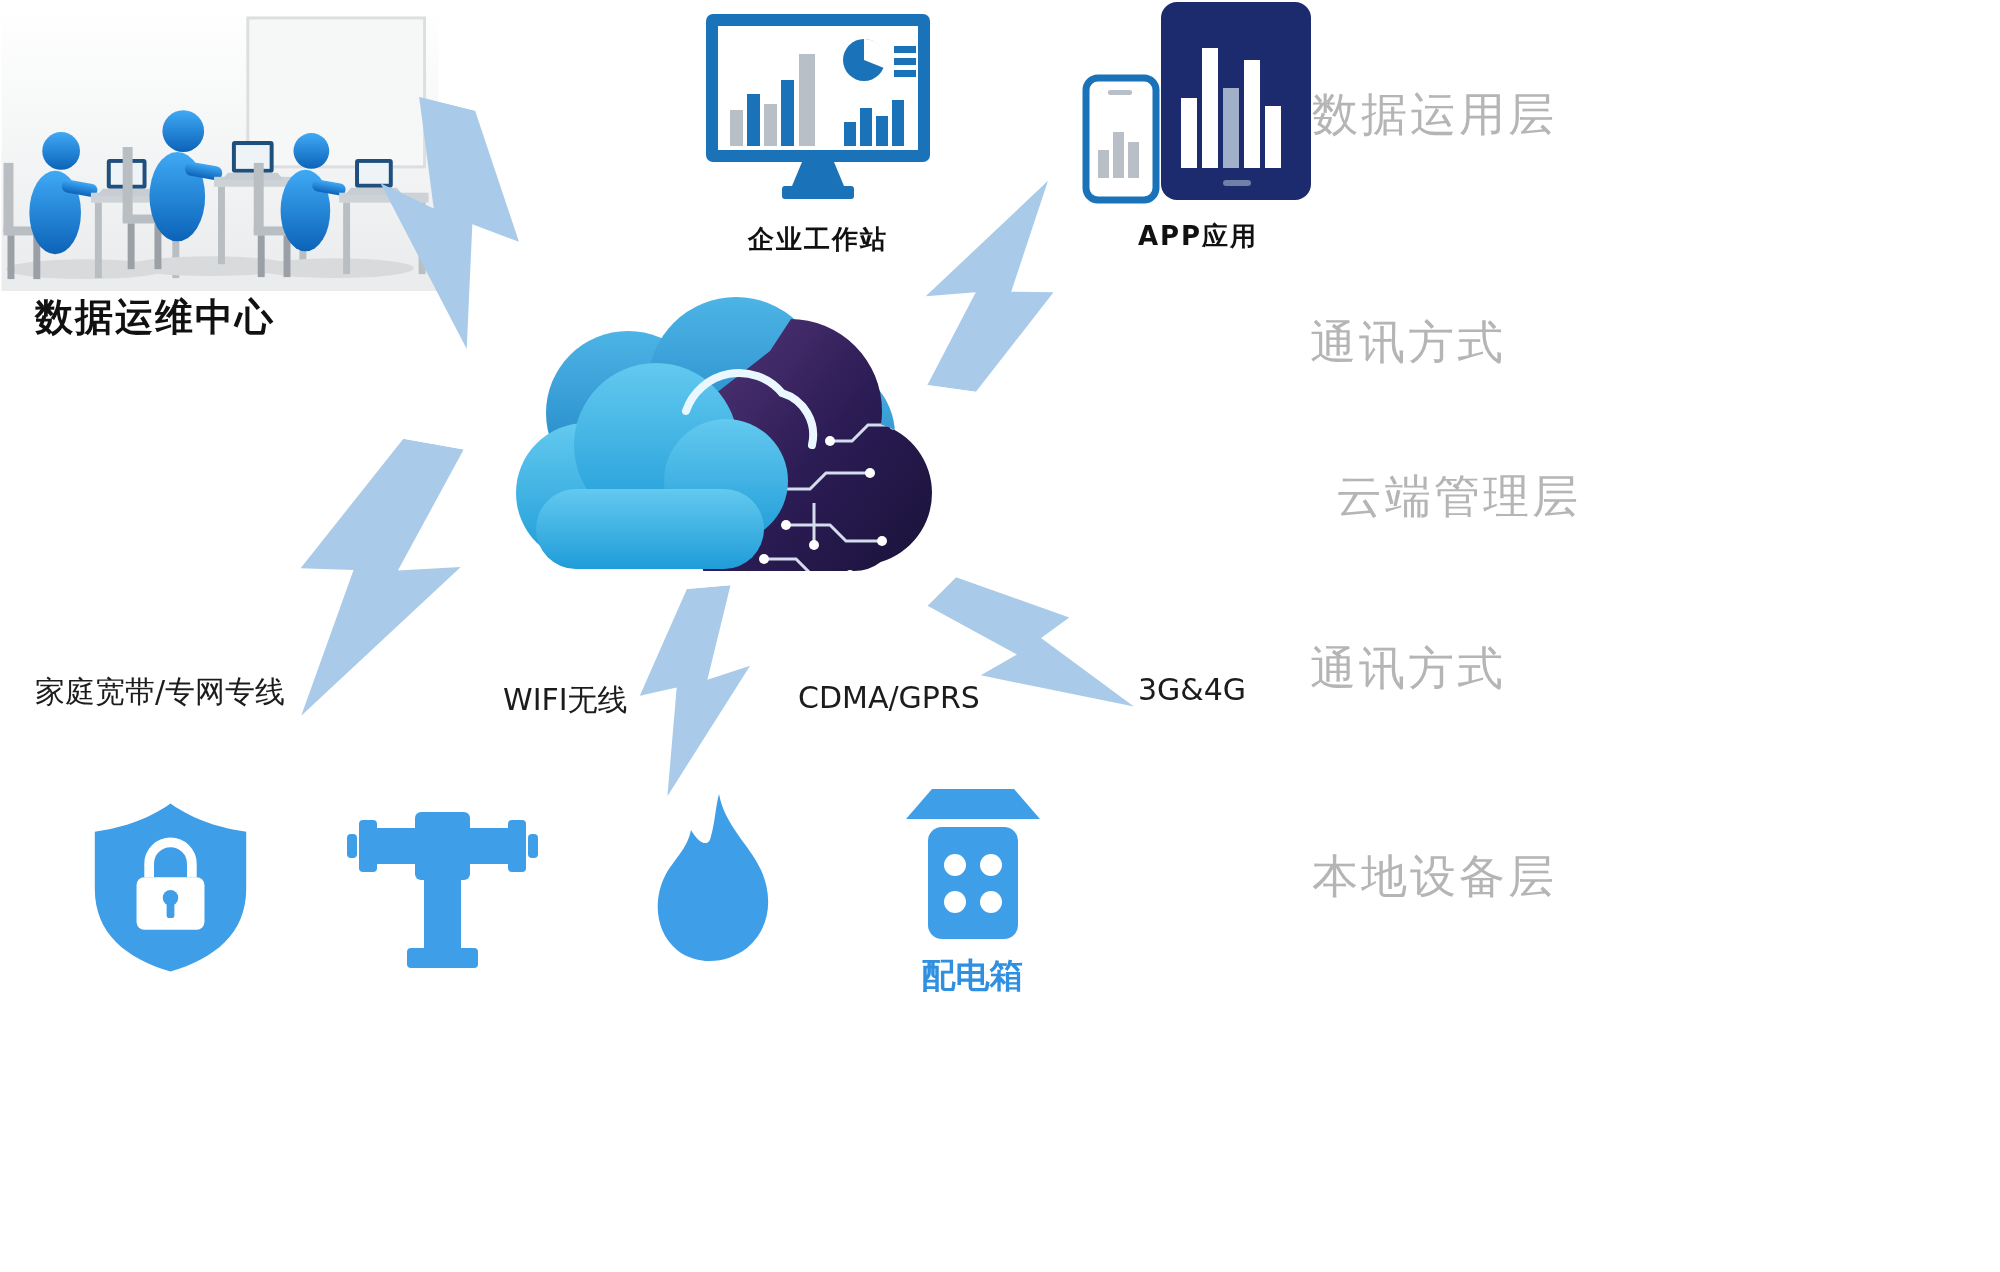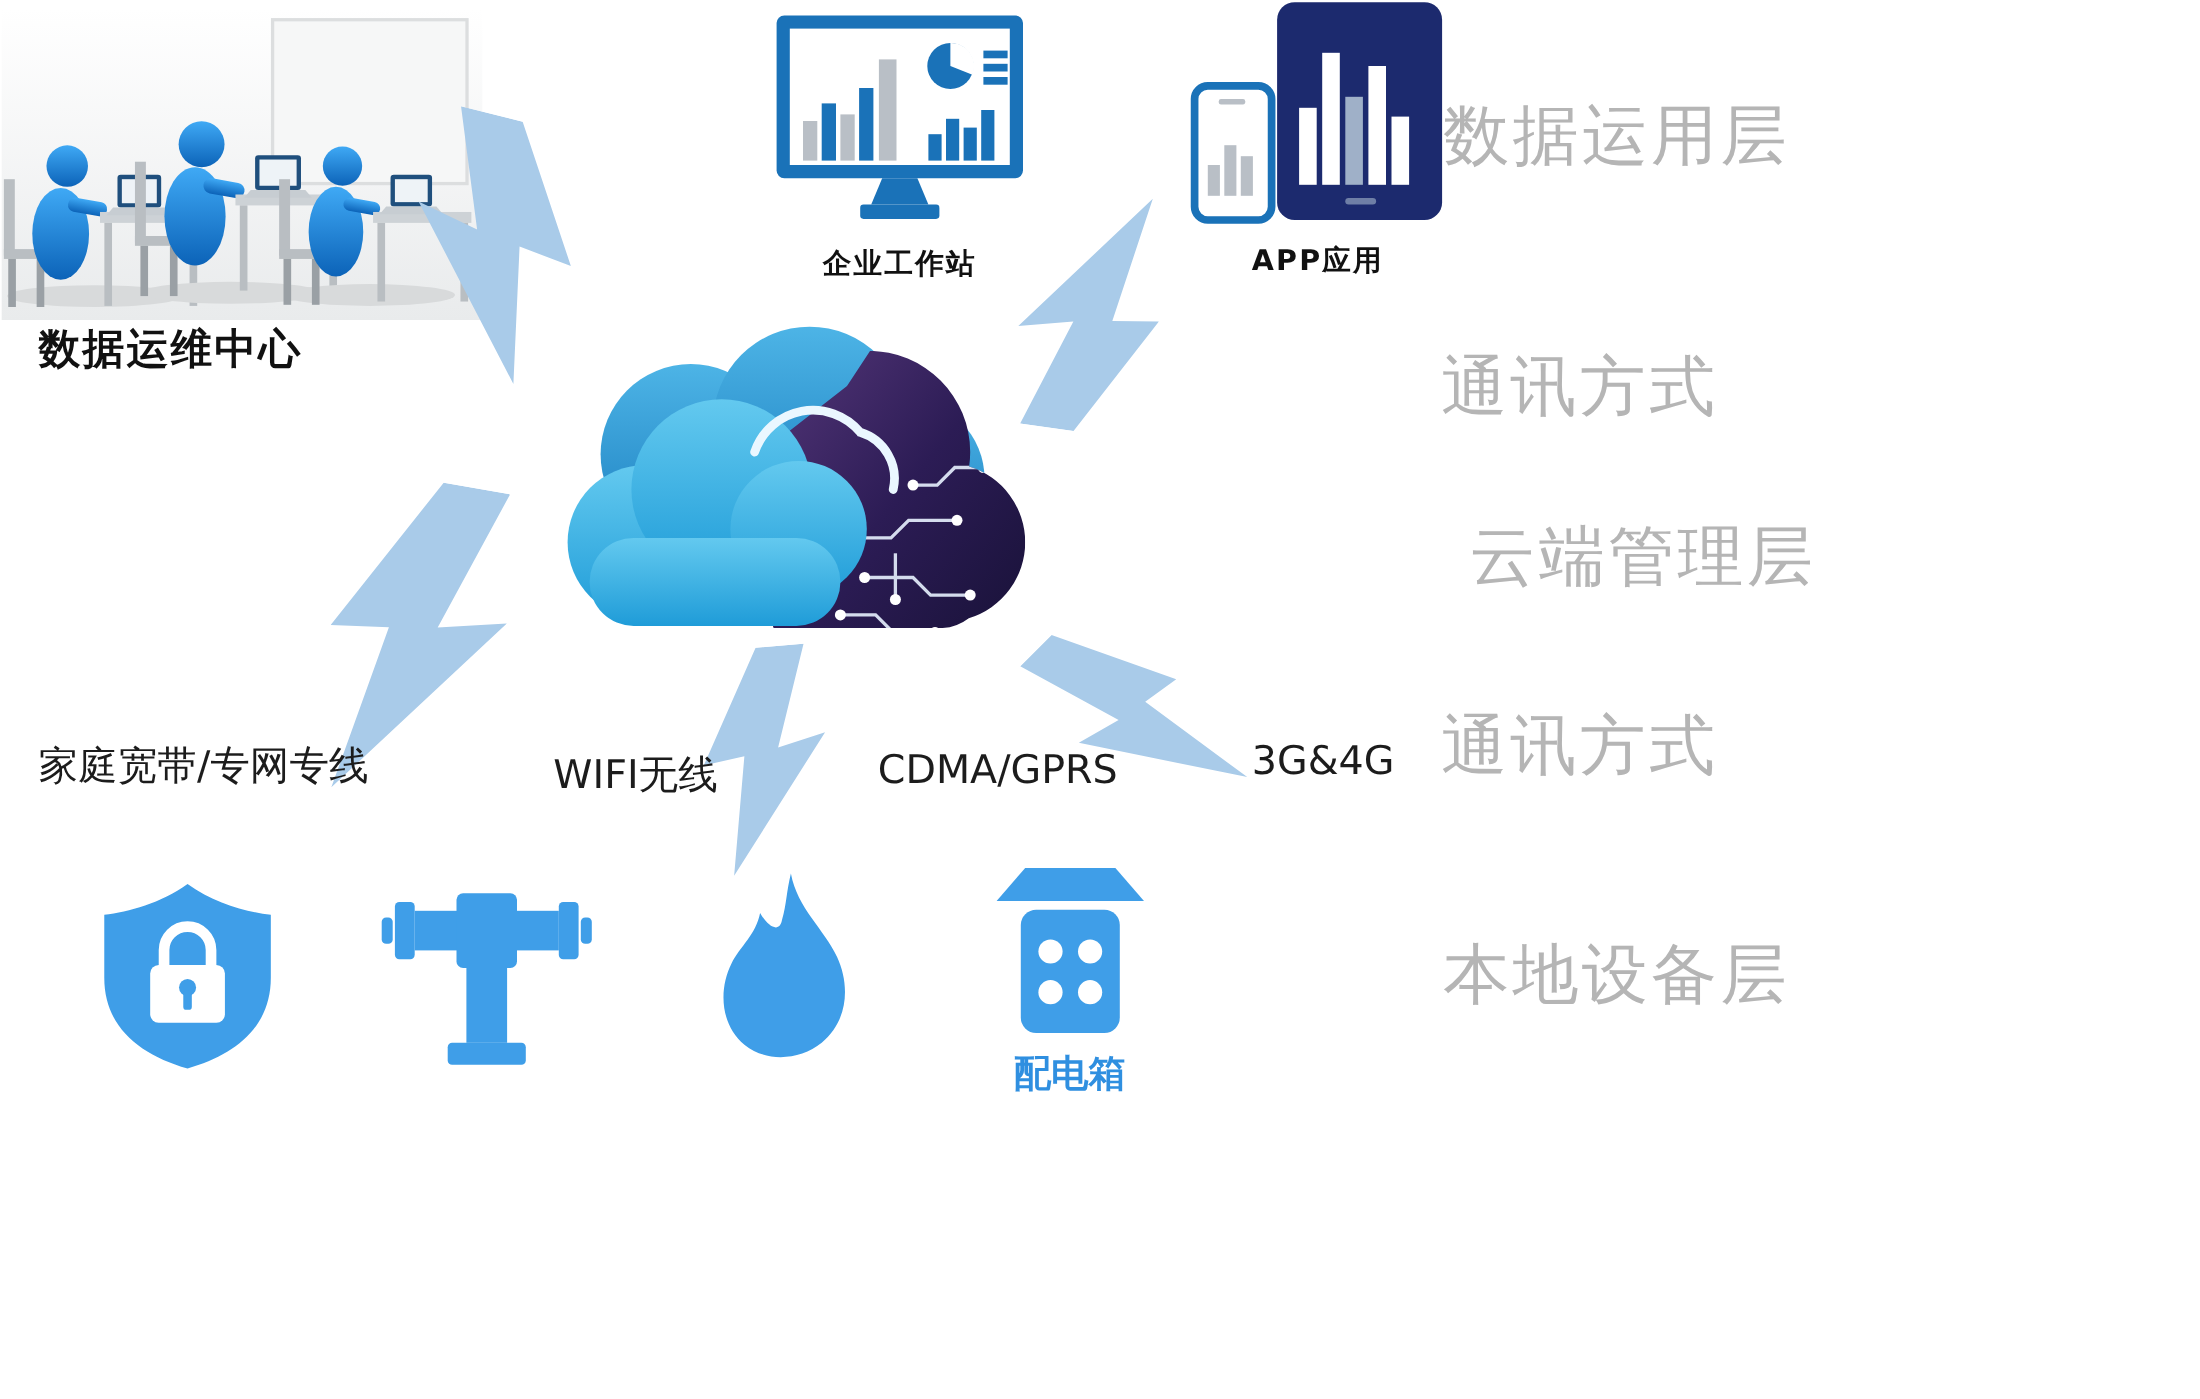--- a/index.html
+++ b/index.html
@@ -1,22 +1,22 @@
 <!DOCTYPE html>
 <html style="--device-blue: #3f9ee8; --bolt-blue: #a9cbe9; --layer-gray: #b5b5b5; --monitor-blue: #1a72b8; --tablet-navy: #1c2a6e; --device-label-blue: #2f8fe0; --node-label-black: #111111;"><head>
 <meta charset="utf-8">
 <style>
   * { margin:0; padding:0; box-sizing:border-box; }
   html,body { background:#ffffff; }
   body { font-family:"DejaVu Sans","Liberation Sans",sans-serif; }
   .canvas { position:relative; width:2000px; height:1272px; background:#ffffff; overflow:hidden; }
   .abs { position:absolute; }
-  .layer-label { font-size:60px; color:var(--layer-gray,#b5b5b5); letter-spacing:3px; white-space:nowrap; }
+  .layer-label { font-size:46px; color:var(--layer-gray,#b5b5b5); letter-spacing:3px; white-space:nowrap; }
   .node-label { font-size:26px; font-weight:bold; color:var(--node-label-black,#111111); letter-spacing:2px; white-space:nowrap; }
-  .conn-label { font-size:36px; color:#1c1c1c; white-space:nowrap;text-align:right; }
+  .conn-label { font-size:30px; color:#1c1c1c; white-space:nowrap;text-align:right; }
   .dev-label { font-size:34px; font-weight:bold; color:var(--device-label-blue,#2f8fe0); text-align:center; margin-top:6px; white-space:nowrap; }
   .node-card { display:flex; flex-direction:column; align-items:center; }
   .f-dev  { fill:var(--device-blue,#3f9ee8); }
   .f-bolt { fill:var(--bolt-blue,#a9cbe9); }
   .f-mon  { fill:var(--monitor-blue,#1a72b8); }
   .f-navy { fill:var(--tablet-navy,#1c2a6e); }
   .f-w { fill:#ffffff; }
   .f-g { fill:#b9bfc6; }
   .s-mon { stroke:var(--monitor-blue,#1a72b8); }
 </style>

